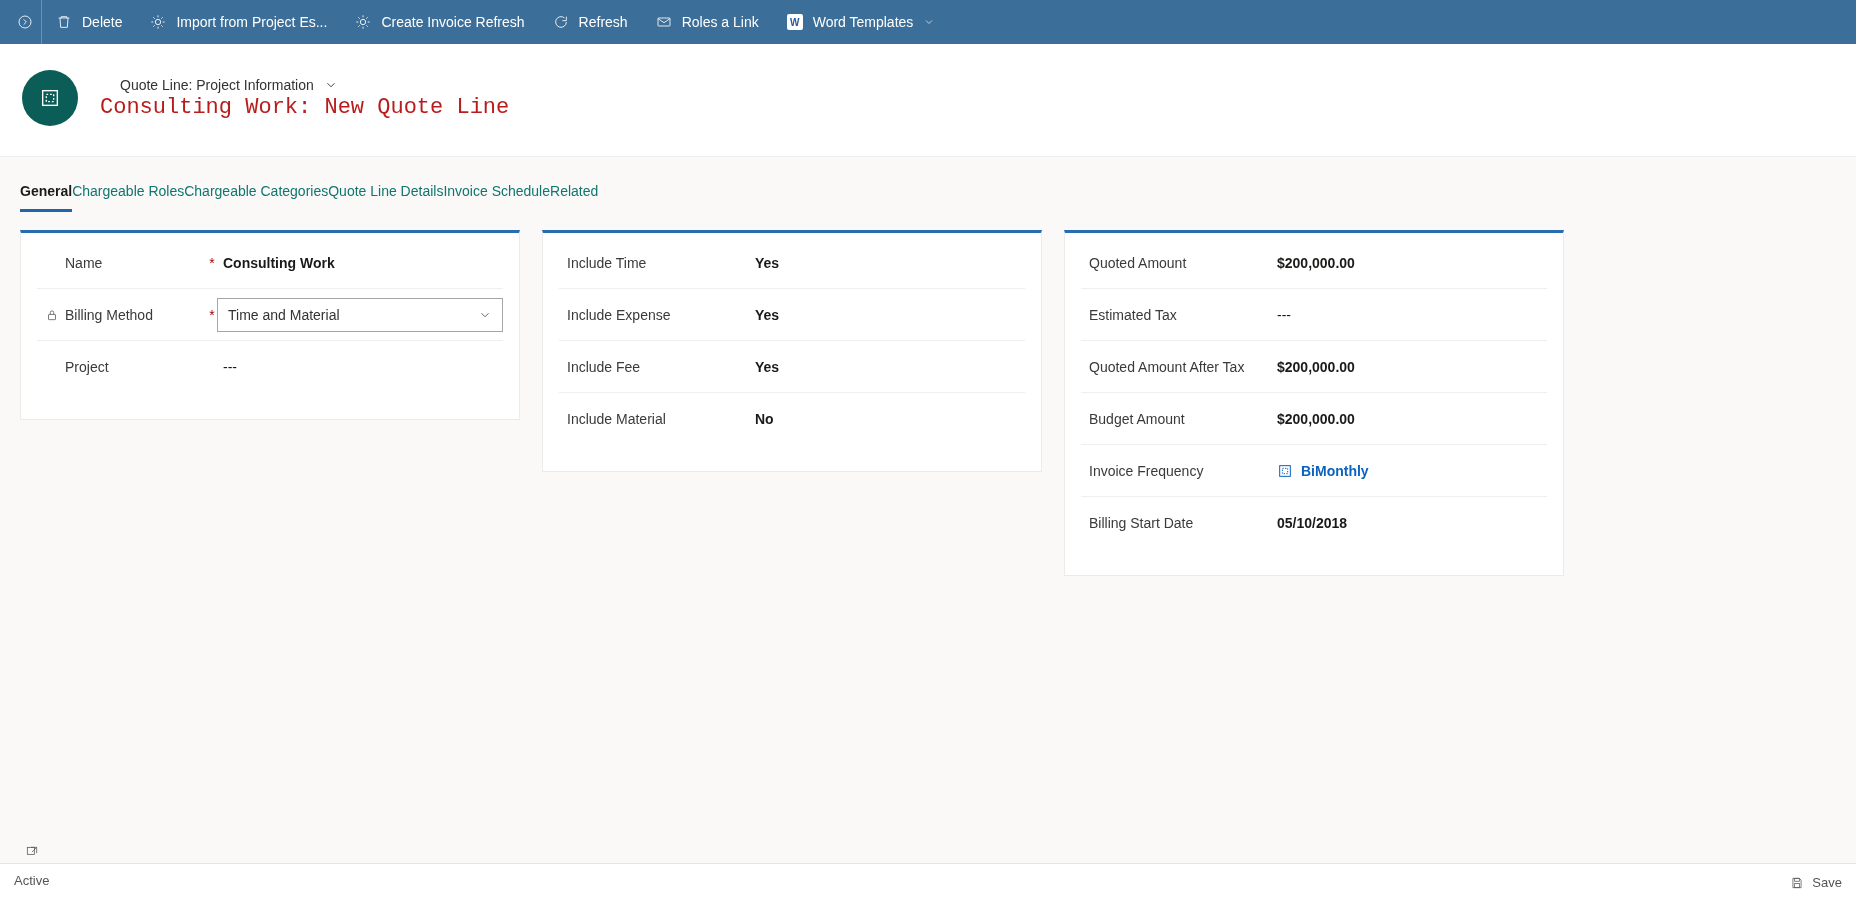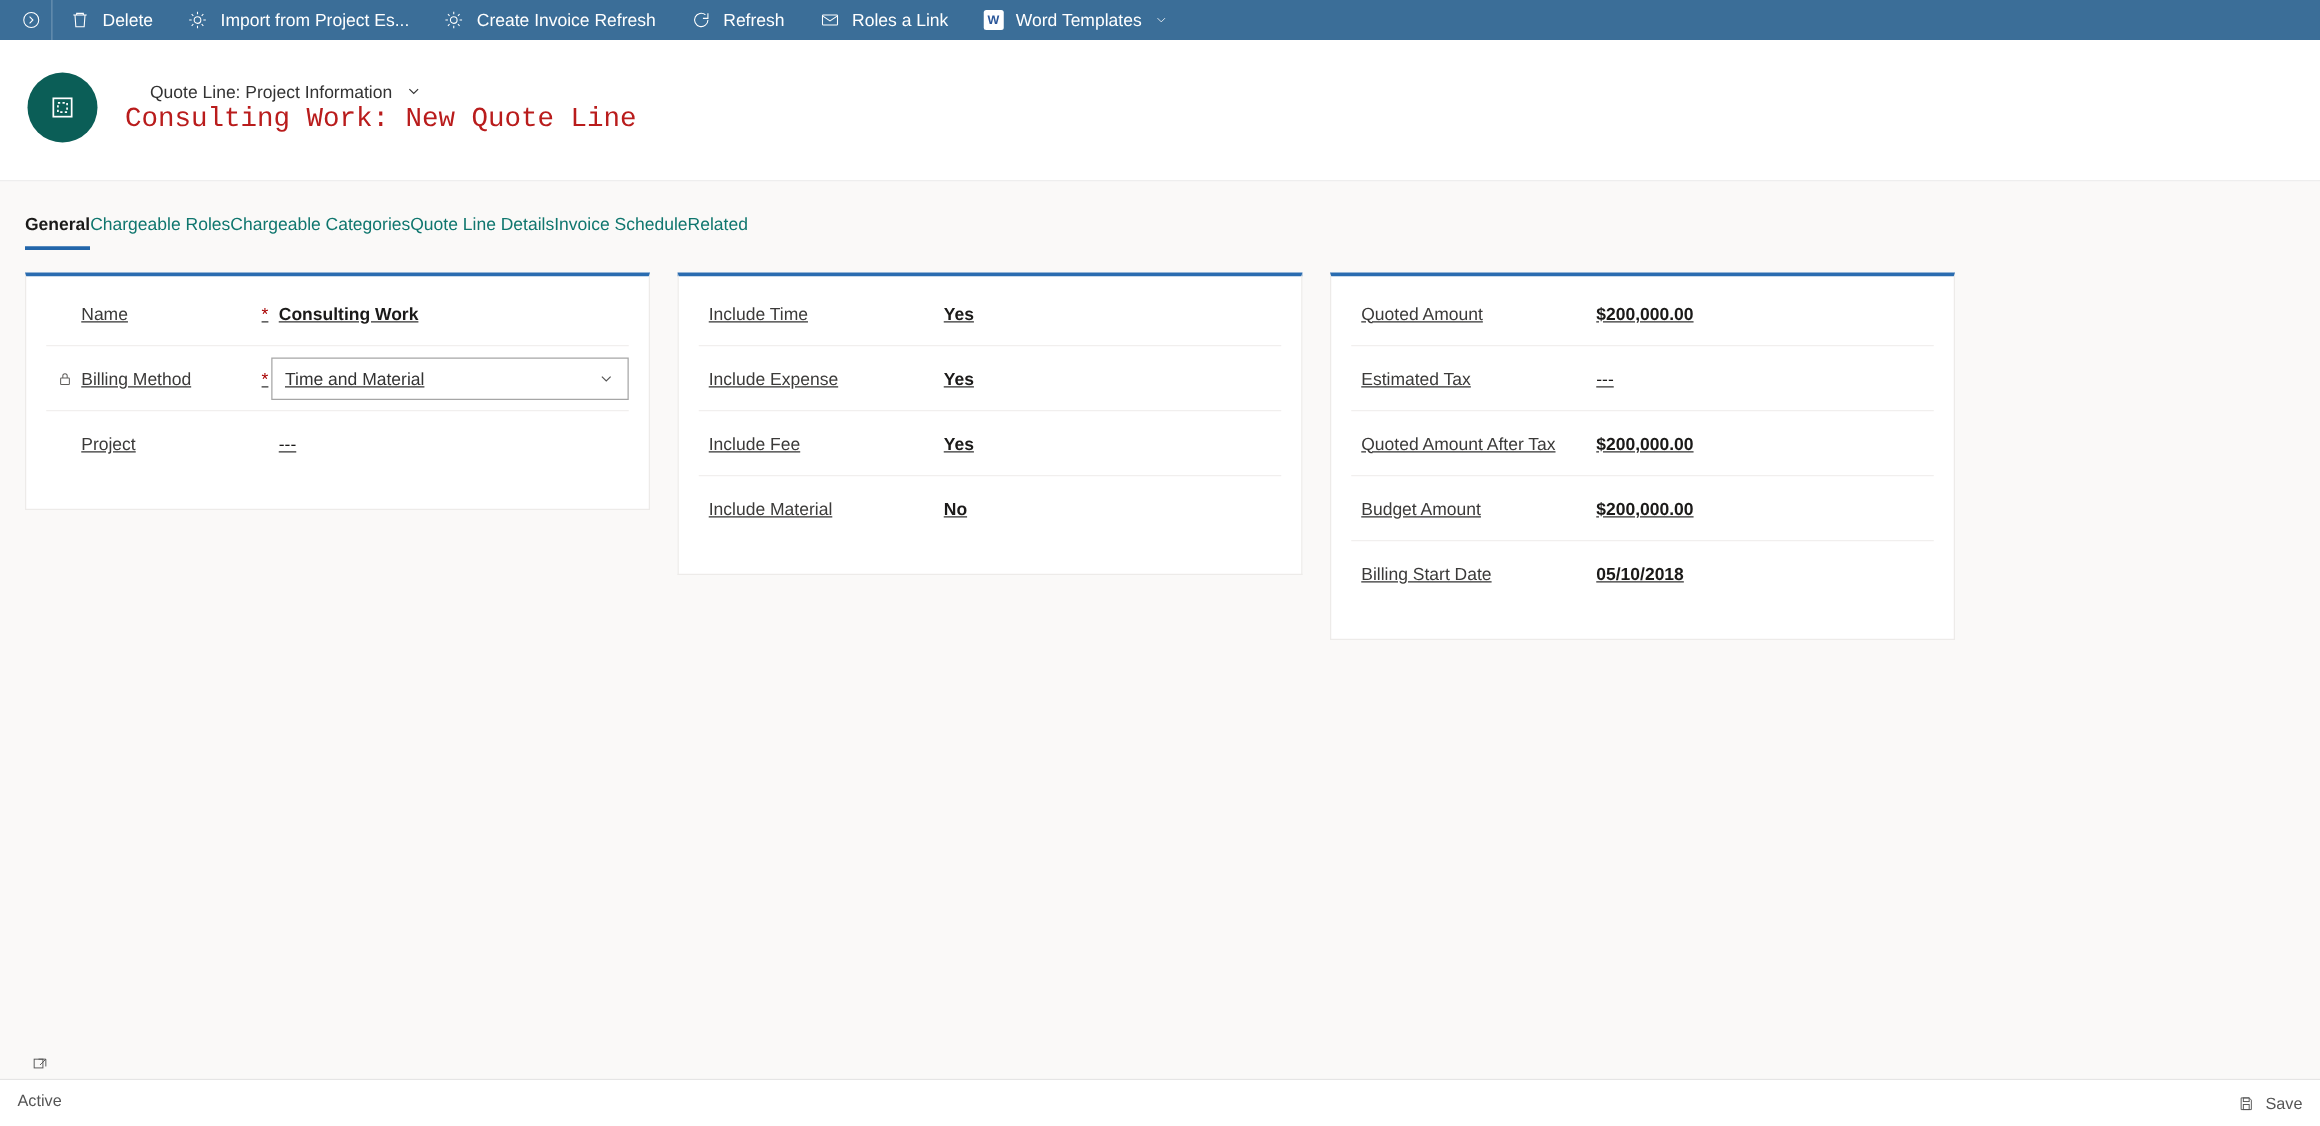--- a/index.html
+++ b/index.html
@@ -1,20 +1,20 @@
 <!DOCTYPE html>
 <html><head>
 <meta charset="utf-8">
 <style>
   * { box-sizing: border-box; margin: 0; padding: 0; }
   html, body { height: 100%; width: 100%; font-family: "Segoe UI", Arial, sans-serif; font-size: 14px; color: #333; }
   body { display: flex; flex-direction: column; background: #fff; overflow: hidden; }
 
   
-  .cmdbar { display: flex; align-items: center; height: 32px; background: #3b6e98; color: #fff; padding: 0 8px; gap: 0; }
+  .cmdbar { display: flex; align-items: center; height: 44px; background: #3b6e98; color: #fff; padding: 0 8px; gap: 0; }
   .cmdbar .back { width: 34px; display:flex; align-items:center; justify-content:center; height:44px; border-right:1px solid rgba(255,255,255,0.25);}
   .cmdbtn { display:flex; align-items:center; gap:10px; padding:0 14px; height:44px; cursor:pointer; white-space:nowrap; }
   .cmdbtn svg, .cmdbar .back svg { width:16px; height:16px; stroke:#fff; fill:none; stroke-width:1.3; }
   .cmdbtn .wicon { width:16px; height:16px; background:#fff; color:#2b579a; font-weight:bold; font-size:10px; display:flex; align-items:center; justify-content:center; border-radius:2px;}
 
   
   .header { display:flex; align-items:center; gap:22px; padding:26px 22px 30px 22px; }
   .header .bigicon { width:56px; height:56px; border-radius:50%; background:#0b5e57; display:flex; align-items:center; justify-content:center; }
   .header .bigicon svg { width:22px; height:22px; stroke:#fff; fill:none; stroke-width:1.5;}
   .header .crumbs { font-size:14px; color:#333; display:flex; align-items:center; gap:10px; cursor:pointer;margin-left:20px;}
@@ -23,21 +23,21 @@
   
   .pagebody { flex:1; background:#faf9f8; border-top:1px solid #eee; padding:16px 20px 0 20px; overflow:auto;}
 
   
   .tabs { display:flex; margin-bottom:18px; }
   .tab { padding:10px 0 10px 0; color:#0f766e; cursor:pointer; font-size:14px; }
   .tab.active { color:#1b1a19; font-weight:600; border-bottom:3px solid #2266aa; }
 
   
   .cards { display:flex; gap:22px; align-items:flex-start;}
-  .card { background:#fff; border:1px solid #edebe9; border-top:3px solid #2a6cb0; flex:1; padding:4px 16px 26px 16px;text-decoration:underline;}
+  .card { background:#fff; border:1px solid #edebe9; border-top:3px solid #2a6cb0; flex:1; padding:4px 16px 26px 16px;}
   .field { display:flex; align-items:center; border-bottom:1px solid #f1efee; min-height:52px; padding:8px 0;}
   .field:last-child { border-bottom:none;}
   .flabel { width:170px; display:flex; align-items:center; gap:6px; color:#3b3a39; font-size:14px; padding-left:8px;}
   .flabel.wide { width:190px;}
   .req { color:#a80000; width:10px; display:inline-block; text-align:center;}
   .fvalue { flex:1; font-size:14px; color:#1b1a19; font-weight:600; padding-left:6px;}
   .fvalue.normal { font-weight:400;}
   .select { flex:1; border:1px solid #a6a6a6; height:34px; display:flex; align-items:center; justify-content:space-between; padding:0 10px; background:#fff; cursor:pointer;}
   .linkval { color:#0b62c1; font-weight:600; display:flex; align-items:center; gap:8px;}
   .linkval svg { width:16px; height:16px; stroke:#0b62c1; fill:none; stroke-width:1.5;}
@@ -217,20 +217,34 @@
         <div class="fvalue">$200,000.00</div>
       </div>
       <div class="field">
         <div class="flabel wide">
             <span>Budget Amount</span>
           </div>
         <div class="fvalue">$200,000.00</div>
       </div>
       <div class="field">
         <div class="flabel wide">
+            <span>Invoice Frequency</span>
+          </div>
+        <div class="fvalue">
+          <span class="linkval">
+            <svg viewBox="0 0 24 24">
+                <rect x="4" y="4" width="16" height="16"></rect>
+                <rect x="8" y="8" width="8" height="8" stroke-dasharray="2 2"></rect>
+              </svg>
+            <span>BiMonthly</span>
+          </span>
+        </div>
+      </div>
+      <div class="field">
+        <div class="flabel wide">
             <span>Billing Start Date</span>
           </div>
         <div class="fvalue">05/10/2018</div>
       </div>
     </div>
 
   </div>
 </div>
 
 <div class="statusbar">

